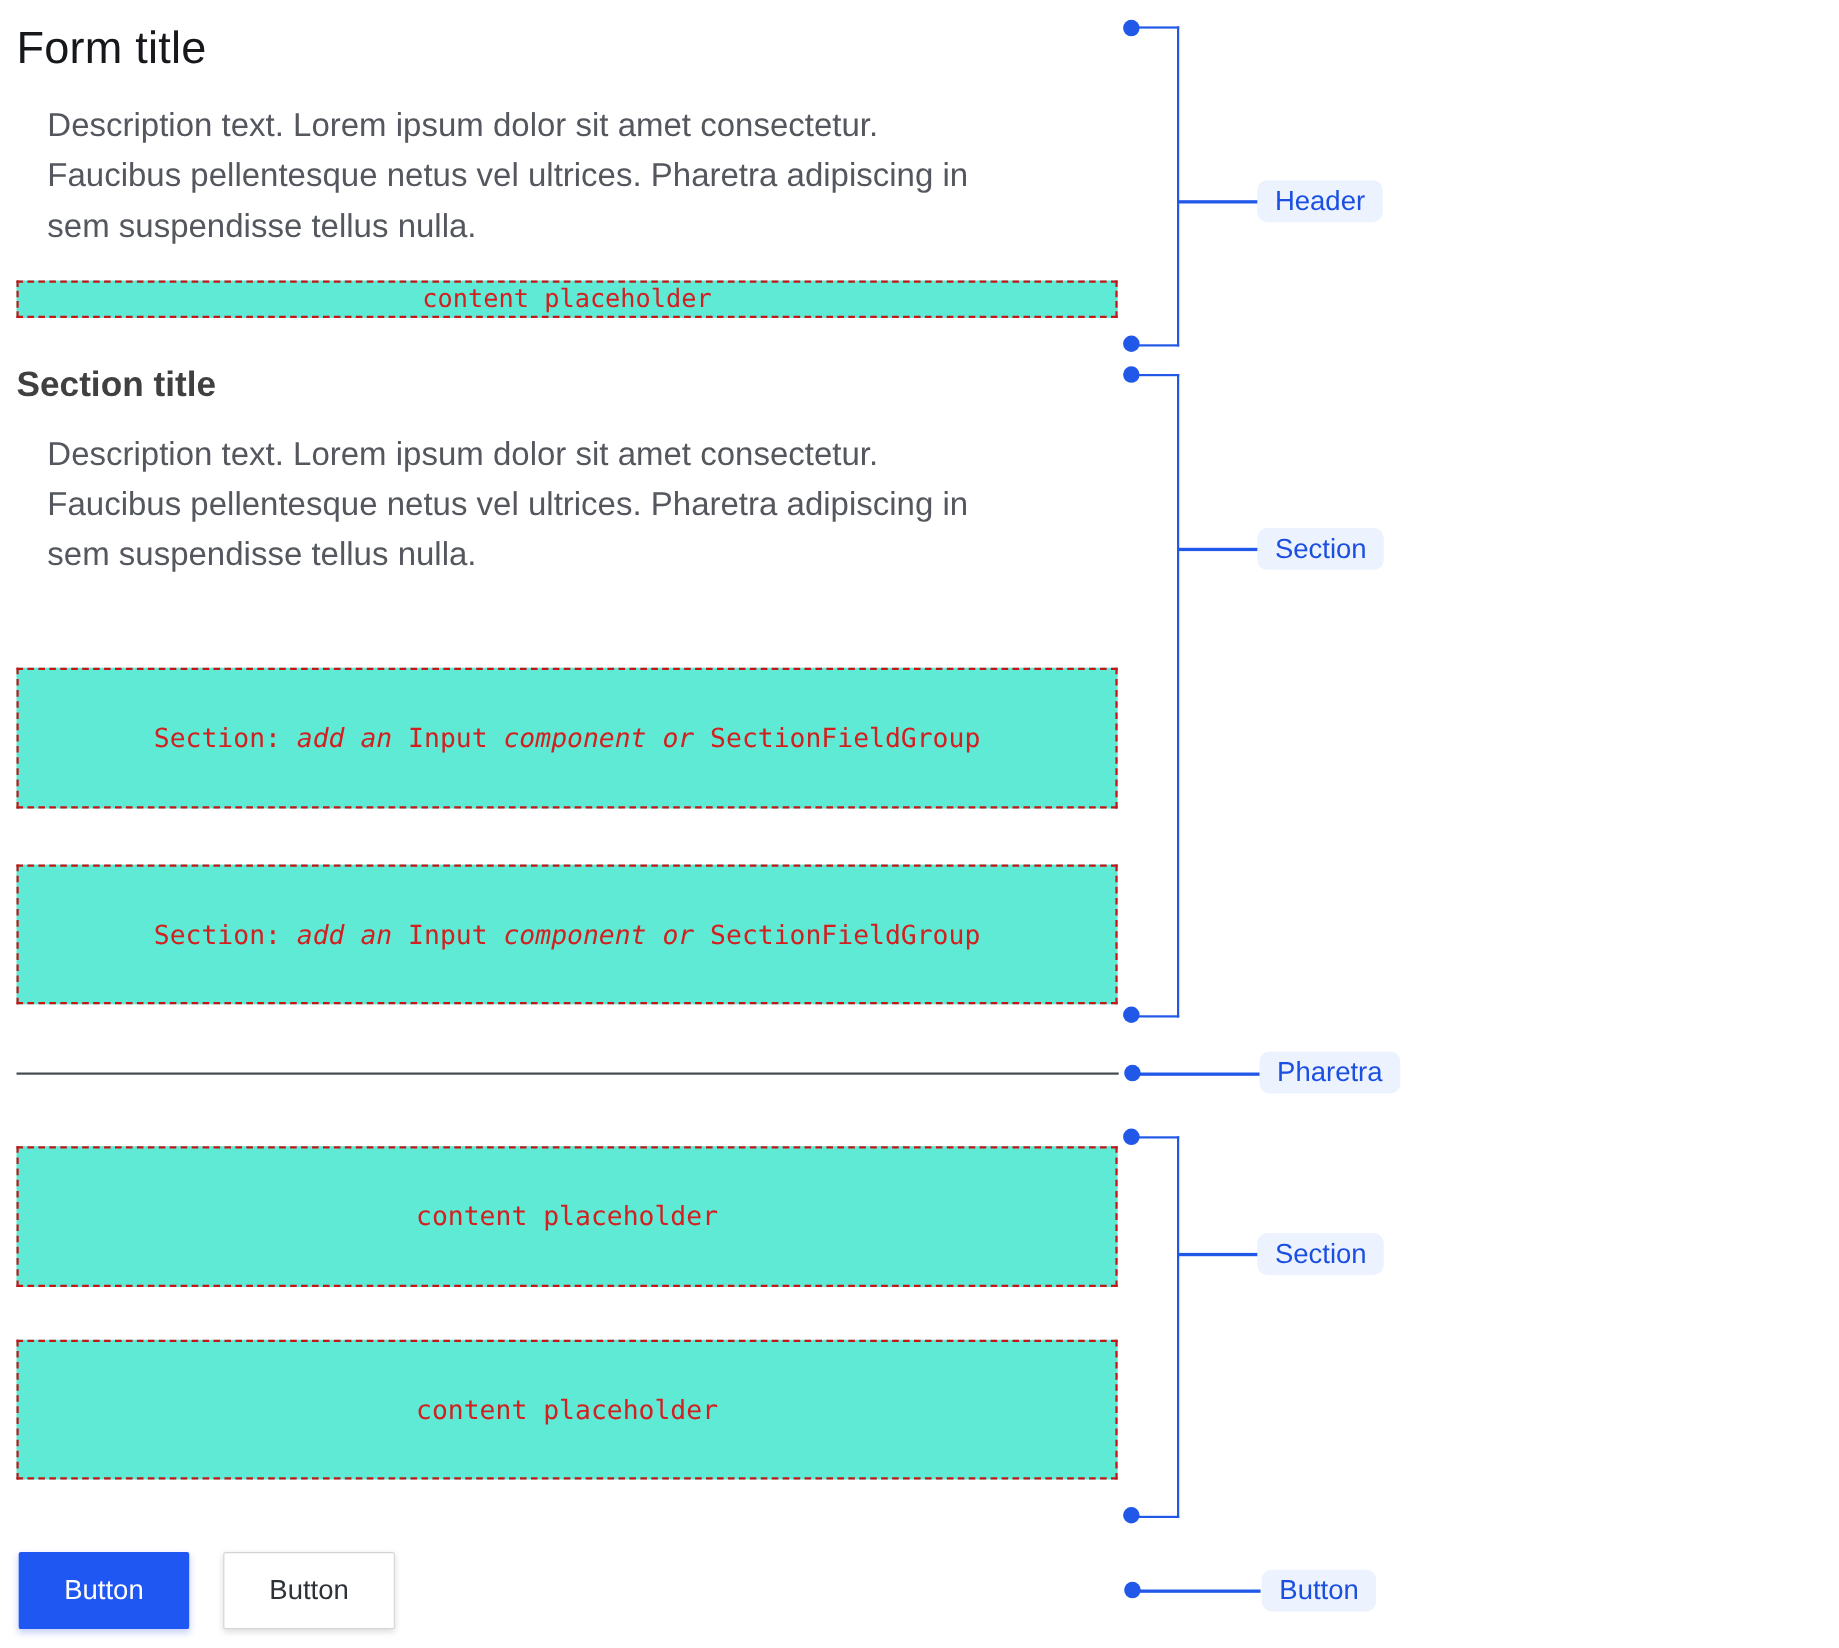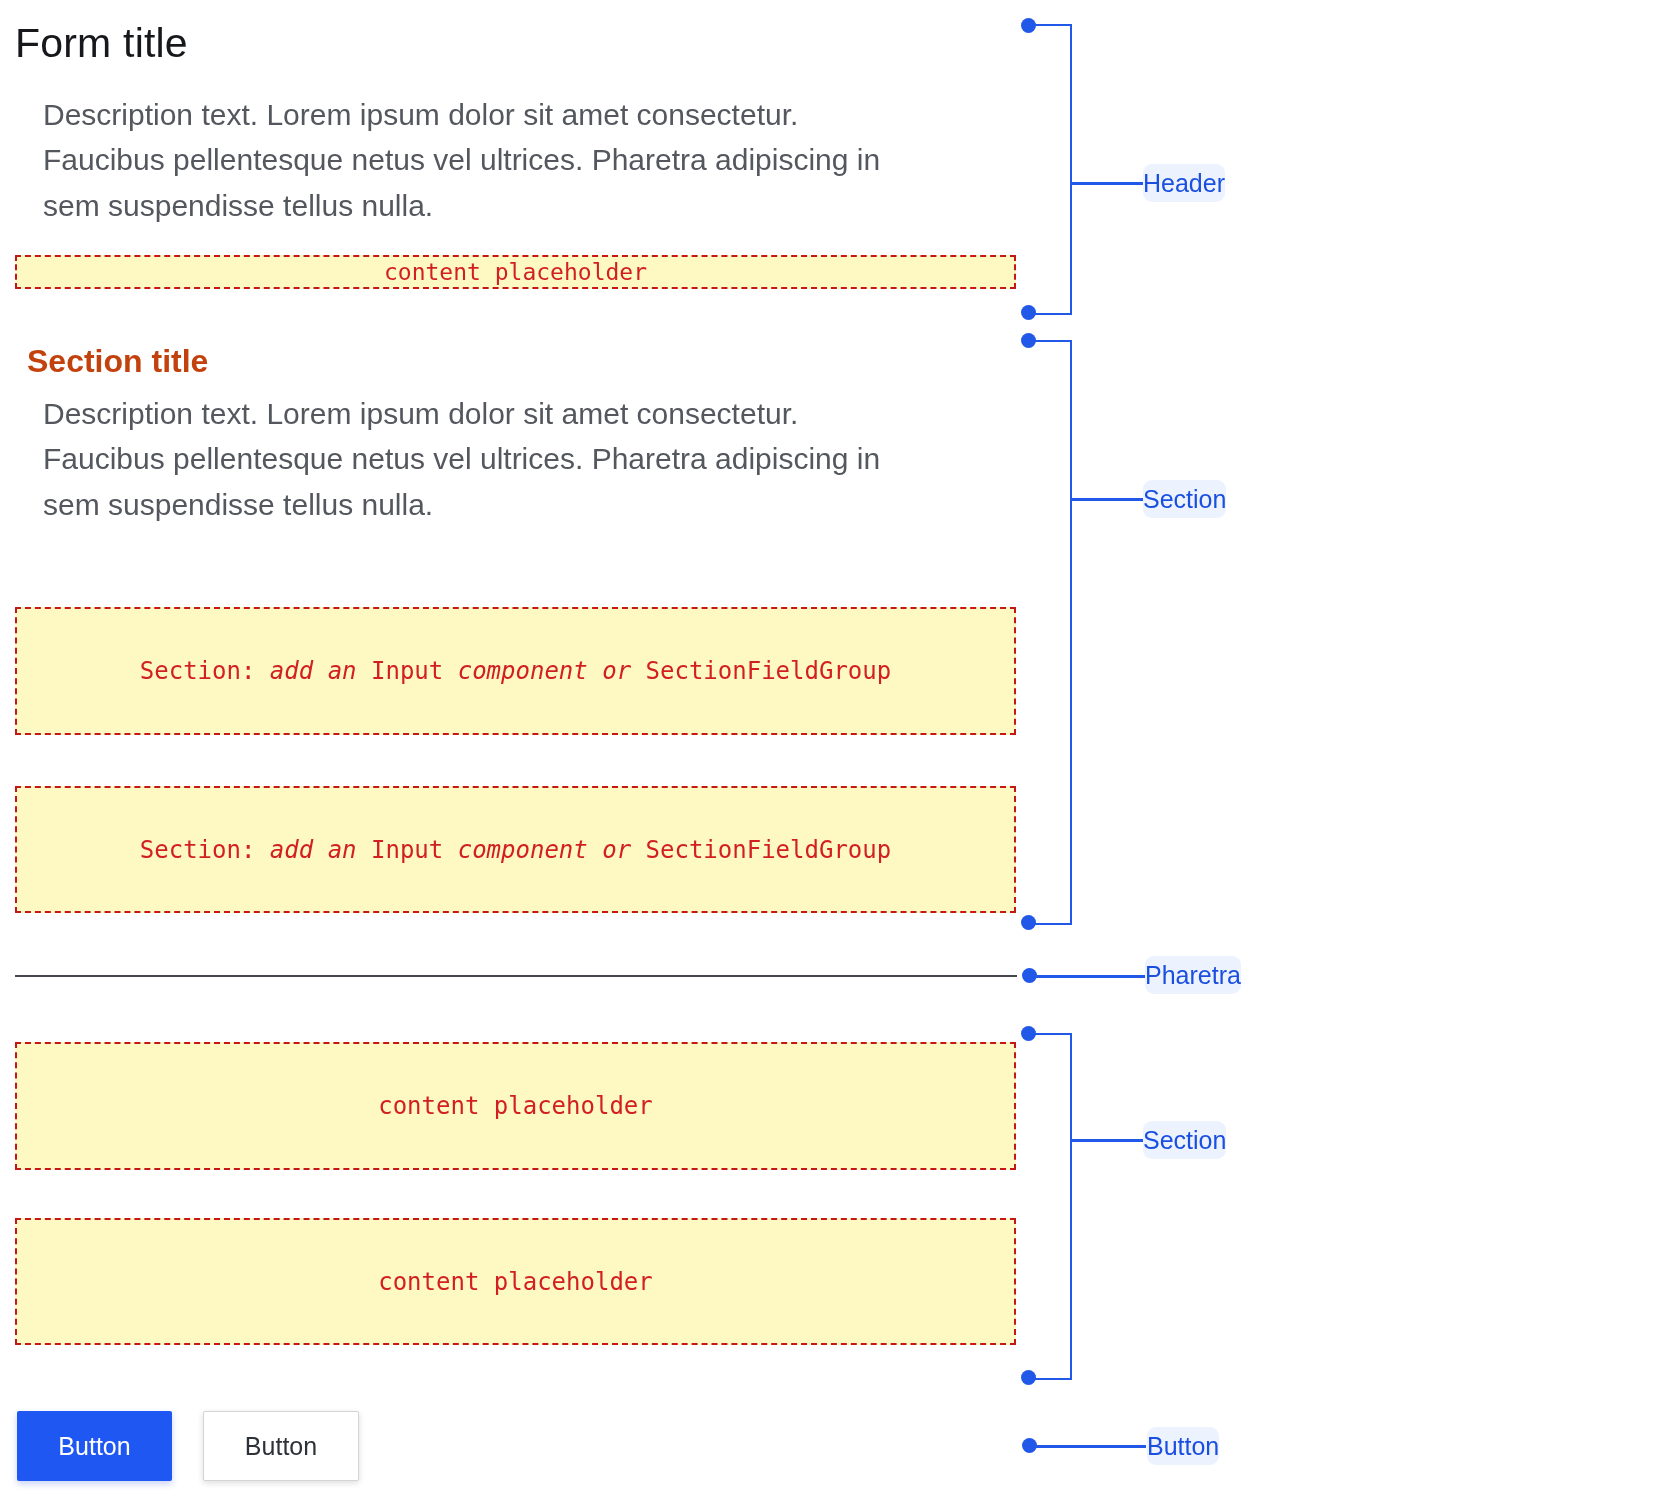--- a/index.html
+++ b/index.html
@@ -14,34 +14,34 @@
   }
 
   
   .form-title {
     position: absolute; left: 15px; top: 20px;
     margin: 0; font-size: 41px; font-weight: 400; color: #16181c;
     letter-spacing: 0.2px;
   }
   .section-title {
     position: absolute; left: 15px; top: 331px;
-    margin: 12px; font-size: 32px; font-weight: 700; color: #c2410c;
+    margin: 0; font-size: 32px; font-weight: 700; color: #404040;
   }
   .desc {
     position: absolute; left: 15px; margin: 0;
     font-size: 30px; line-height: 45.3px; color: #54575e;
     width: 960px;
   }
   .desc-1 { top: 92px; }
   .desc-2 { top: 391px; }
   .desc span { display: block; margin-left: 28px; }
 
   .ph {
     position: absolute; left: 15px; width: 1001px;
-    background: #fef9c3; border: 2px dashed #c51717;
+    background: #5eead4; border: 2px dashed #c51717;
     color: #d21f1f; font-family: "DejaVu Sans Mono", monospace;
     font-size: 24px;
     display: flex; align-items: center; justify-content: center;
     text-align: center;
   }
   .ph-header    { top: 255px;  height: 34px;  font-size: 23px; }
   .ph-section-1 { top: 607px;  height: 128px; }
   .ph-section-2 { top: 786px;  height: 127px; }
   .ph-content-1 { top: 1042px; height: 128px; }
   .ph-content-2 { top: 1218px; height: 127px; }
@@ -86,21 +86,21 @@
   .stub-header { left: 1070px; top: 182px;  width: 74px; }
   .stub-sec1   { left: 1070px; top: 498px;  width: 74px; }
   .stub-sec2   { left: 1070px; top: 1139px; width: 74px; }
   .stub-sep    { left: 1030px; top: 975px;  width: 116px; }
   .stub-footer { left: 1030px; top: 1445px; width: 116px; }
 
   .pill {
     position: absolute;
     background: #ecf2fe; color: #1b4fe0;
     font-size: 25px; line-height: 28px; font-weight: 500;
-    padding: 5px 0; border-radius: 9px;
+    padding: 5px 16px; border-radius: 9px;
     white-space: nowrap;
   }
   .pill-header { left: 1143px; top: 164px; }
   .pill-sec1   { left: 1143px; top: 480px; }
   .pill-sep    { left: 1145px; top: 956px; }
   .pill-sec2   { left: 1143px; top: 1121px; }
   .pill-footer { left: 1147px; top: 1427px; }
 </style>
 </head>
 <body>

